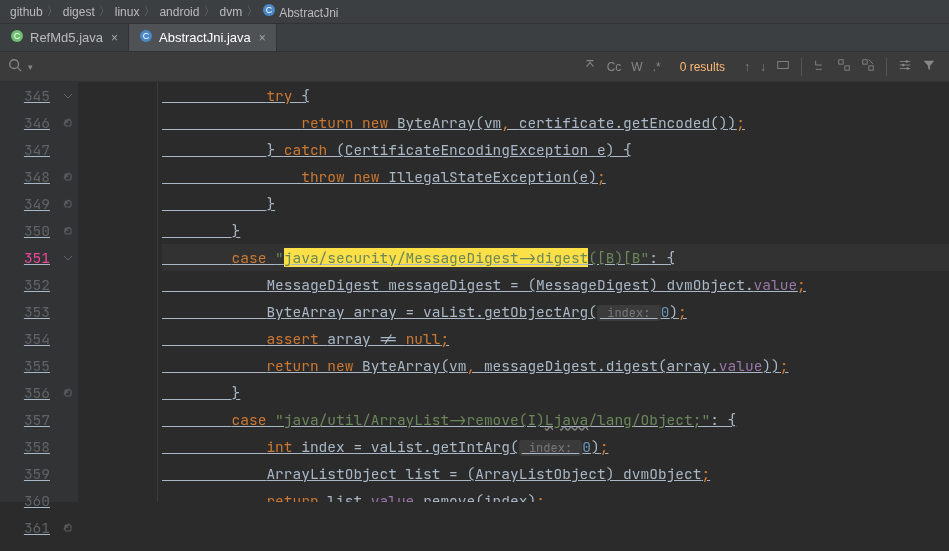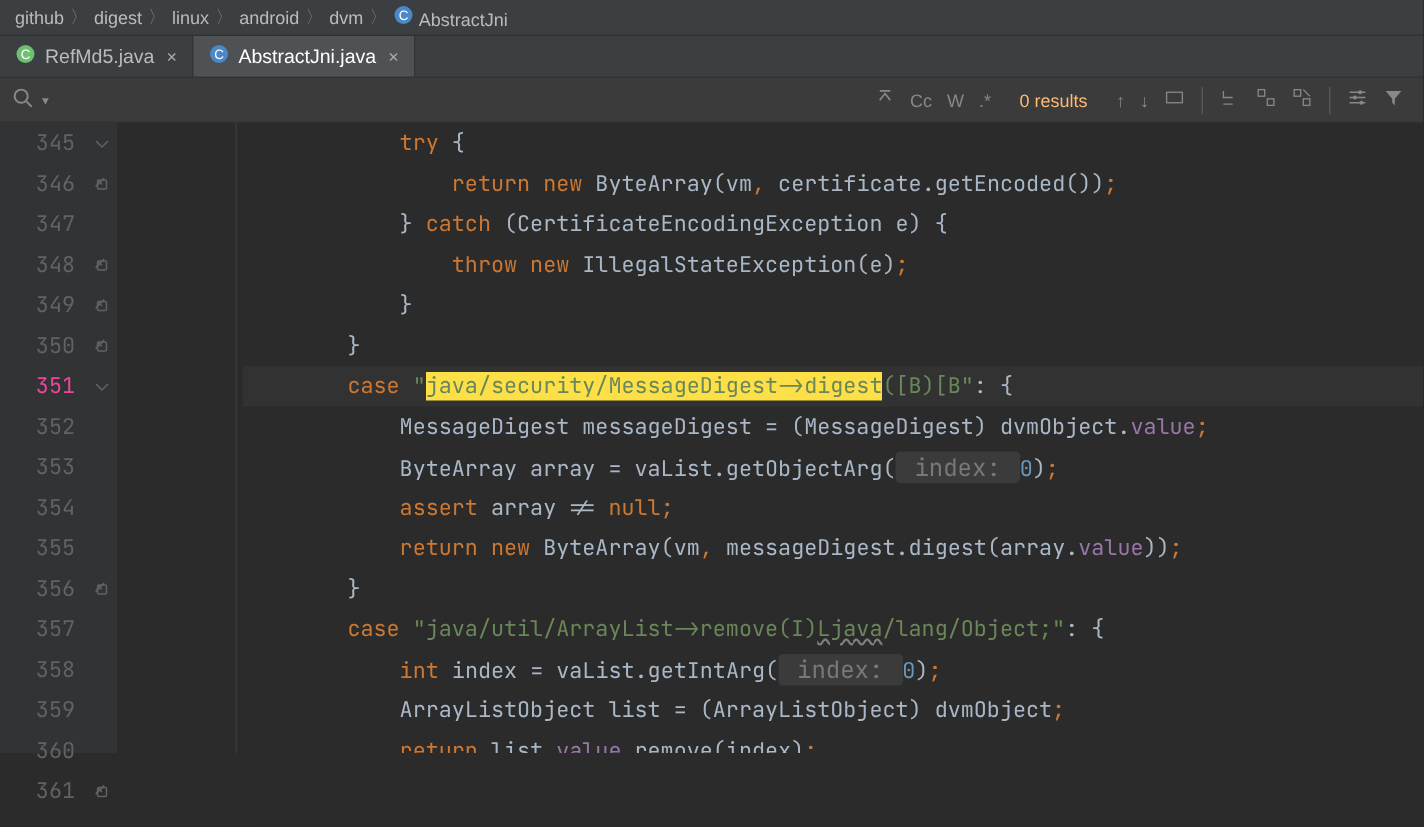--- a/index.html
+++ b/index.html
@@ -11,35 +11,35 @@
 .tabs { display:flex; height:28px; background:#3c3f41; border-bottom:1px solid #323232;}
 .tab { display:flex; align-items:center; padding:0 10px; height:100%; border-right:1px solid #323232; font-size:13px; color:#bbb; background:#3c3f41;}
 .tab.active { background:#4e5254; color:#fff;}
 .tab .close { margin-left:8px; color:#aaa; font-size:12px;}
 .findbar { display:flex; align-items:center; height:30px; background:#3b3b3b; border-bottom:1px solid #323232; padding:0 8px; font-size:12px; color:#999;}
 .findbar .search-ic { margin-right:6px; color:#888;}
 .findbar .spacer { flex:1;}
 .findbar .ctl { margin:0 5px; color:#888;}
 .findbar .results { margin:0 14px; color:#fdba74;}
 .findbar .divider { width:1px; height:18px; background:#555; margin:0 6px;}
-.editor { display:flex; height:420px; background:#2b2b2b; font-family:'JetBrains Mono','Consolas',monospace; font-size:14.5px; line-height:27px;}
+.editor { display:flex; height:420px; background:#2b2b2b; font-family:'JetBrains Mono','Consolas',monospace; font-size:14.5px; line-height:27px;text-decoration:underline;}
 .gutter { width:58px; text-align:right; color:#606366; padding-right:8px; background:#313335; user-select:none;}
 .gutter .cur { color:#ec4899;}
 .markers { width:20px; background:#313335;}
 .markers div { height:27px; display:flex; align-items:center; justify-content:center;}
 .markers svg { stroke:#606366; fill:none;}
 .indent { width:80px; background:#2b2b2b; border-right:1px solid #3a3a3a;}
 .code { flex:1; padding-left:4px; white-space:pre; overflow:hidden;}
 .code .line { height:27px;}
 .code .line.hl { background:#323232;}
 .kw { color:#cc7832;}
 .str { color:#6a8759;}
 .num { color:#6897bb;}
 .fld { color:#9876aa;}
-.hint { color:#787878; background:#3b3b3b; padding:0 3px; border-radius:3px; font-size:16px;}
+.hint { color:#787878; background:#3b3b3b; padding:0 3px; border-radius:3px; font-size:12px;}
 .sel { background:#fde047;}
 .wavy { text-decoration:underline wavy #808080;}
 </style>
 </head>
 <body>
 
 <div class="breadcrumb">
     <span class="bc-item">github</span>
     <span class="sep">〉</span>
     <span class="bc-item">digest</span>

